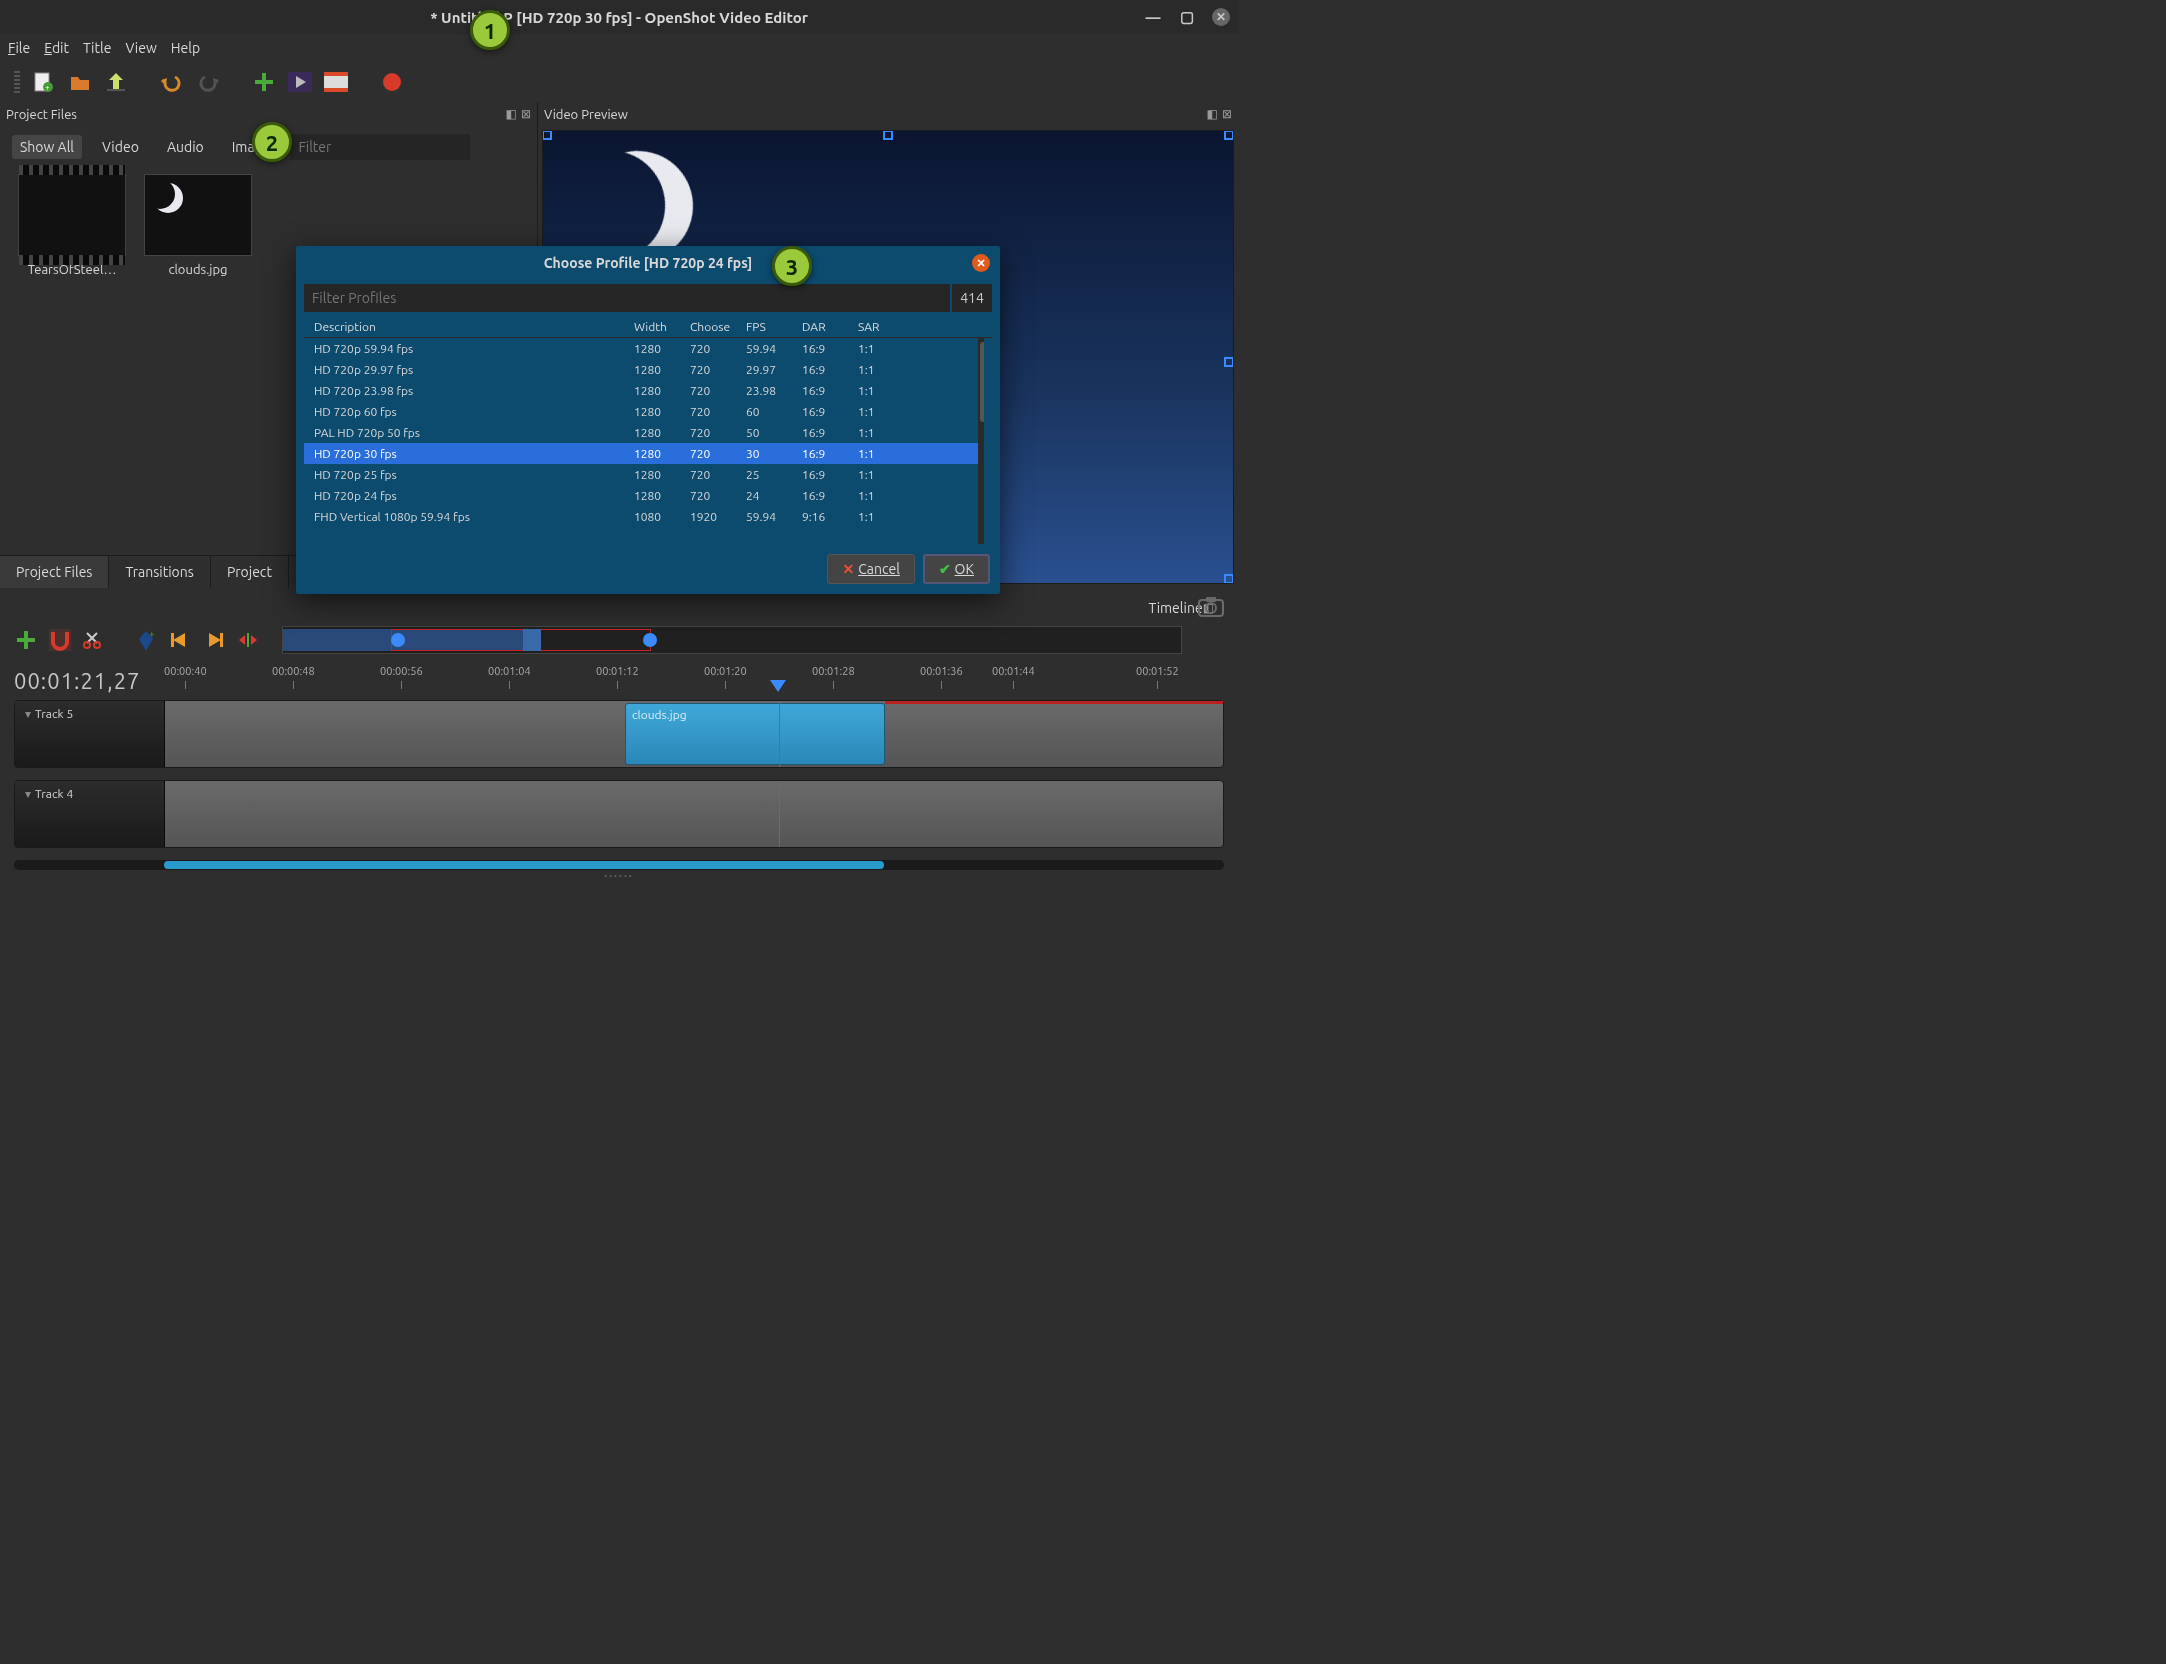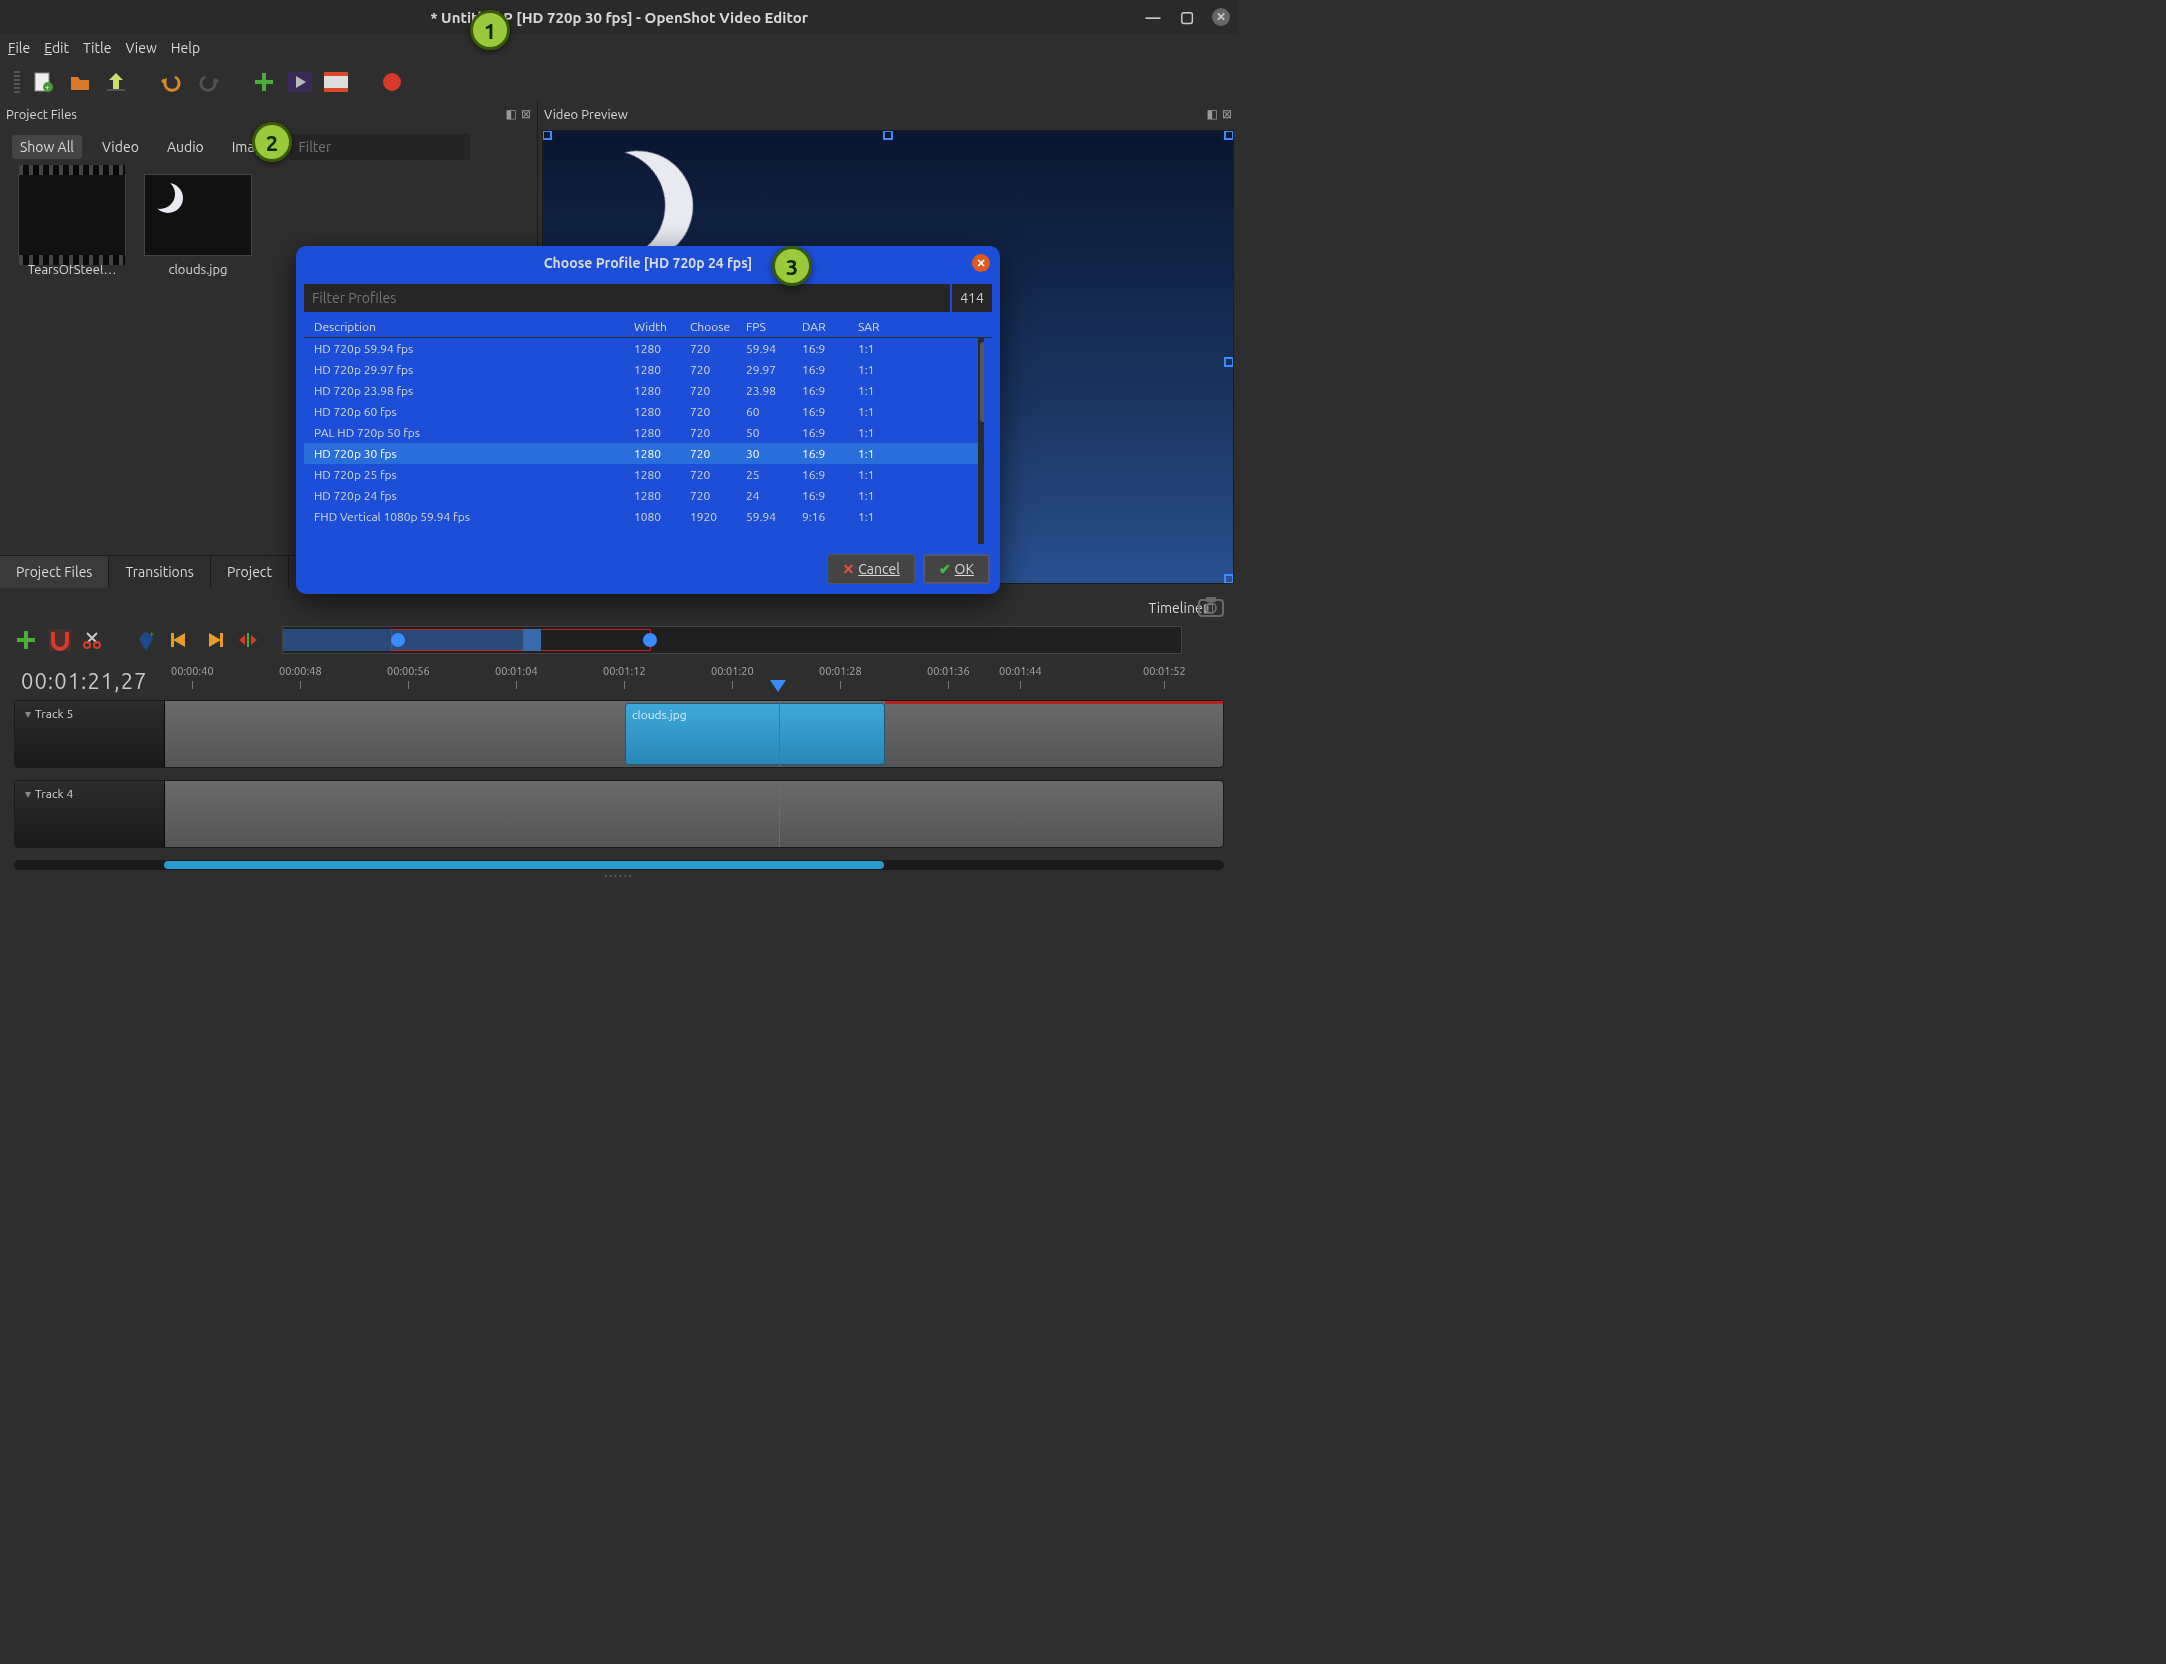--- a/index.html
+++ b/index.html
@@ -197,21 +197,21 @@
   border: 1px solid #444;
   position: relative;
 }
 .tl-overview .region {
   position: absolute; top: 2px; bottom: 2px;
   background: #2a4a7a;
 }
 .tl-overview .handle-dot { position:absolute; width:14px; height:14px; border-radius:50%; background:#3b8bff; top:50%; transform:translateY(-50%);}
 
 .ruler {
-  display: flex; align-items: center; padding: 6px 21px;
+  display: flex; align-items: center; padding: 6px 14px;
   gap: 0;
   position: relative;
   height: 40px;
 }
 .ruler .time-display {
   font-size: 22px; letter-spacing: 1px; color: #c8c8c8;
   min-width: 150px;
 }
 .ruler .ticks { flex:1; position:relative; height:30px; }
 .ruler .ticks .tick {
@@ -270,22 +270,22 @@
 .hscroll .thumb {
   position:absolute; top:1px; bottom:1px;
   background: #2a9acc; border-radius:4px;
 }
 
 
 .dialog {
   position: absolute;
   left: 296px; top: 246px;
   width: 704px;
-  background: #1d4ed8;
-  border-radius: 10px;
+  background: #0c4a6e;
+  border-radius: 2px;
   box-shadow: 0 8px 30px rgba(0,0,0,.6);
   overflow: hidden;
 }
 .dialog-title {
   height: 34px; display:flex; align-items:center; justify-content:center;
   position:relative;
   font-weight:600;
 }
 .dialog-close {
   position:absolute; right:10px; width:18px; height:18px; border-radius:50%;

